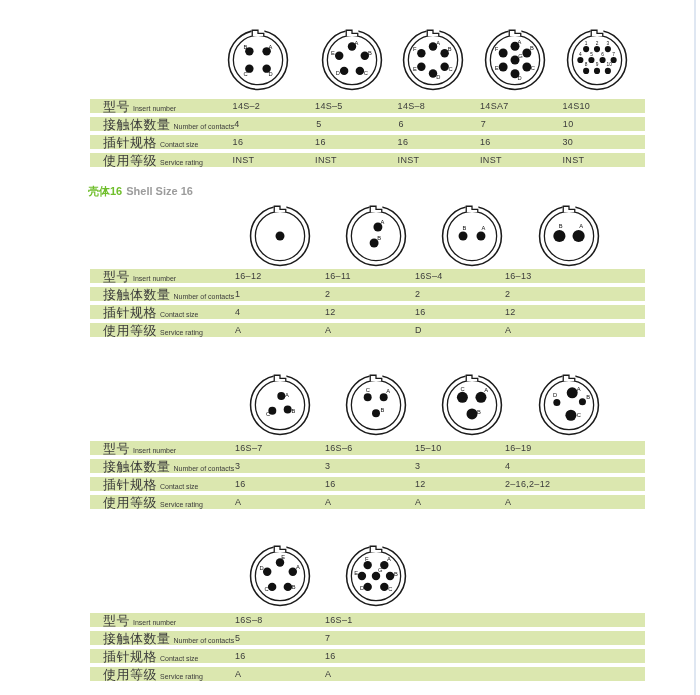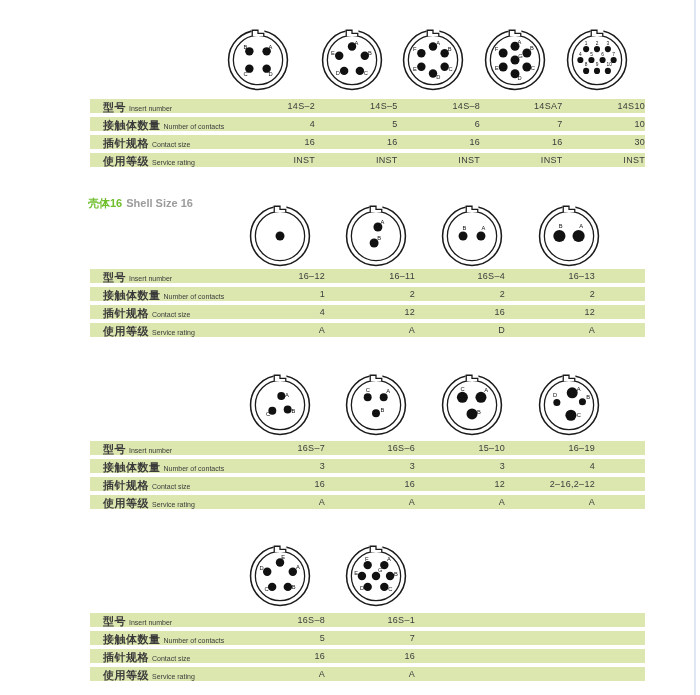--- a/index.html
+++ b/index.html
@@ -1,30 +1,30 @@
 <!DOCTYPE html>
 <html><head>
 <meta charset="utf-8">
 <style>
   html,body { margin:0; padding:0; background:#ffffff; }
   #canvas {
     position:relative; width:700px; height:695px; background:#ffffff;
     font-family:"Liberation Sans", sans-serif; overflow:hidden;
   }
   .edge-line { position:absolute; top:0; bottom:0; width:2px; background:#dfe7f2; }
-  .section-header { position:absolute; left:88px; top:184px; font-size:11px; font-weight:bold; white-space:nowrap;margin-top:12px; }
+  .section-header { position:absolute; left:88px; top:184px; font-size:11px; font-weight:bold; white-space:nowrap; }
   .section-header .cn { color:#6fbe2b; }
   .section-header .en { color:#9c9c9c; margin-left:4px; }
   .connector { position:absolute; width:64px; height:64px; }
   .tbl { position:absolute; left:90px; width:555px; }
   .trow { display:flex; align-items:center; height:14px; margin-bottom:4px; background:#dbe7af; }
   .tlabel { width:132px; padding-left:13px; white-space:nowrap; color:#3b3b3b; }
-  .tlabel .cn { font-size:11px; font-weight:bold; letter-spacing:0.5px; }
+  .tlabel .cn { font-size:13px; font-weight:normal; letter-spacing:0.5px; }
   .tlabel .en { font-size:7px; margin-left:3px; }
-  .tcell { text-align:right; font-size:9px; color:#3b3b3b; letter-spacing:0.3px; }
+  .tcell { text-align:left; font-size:9px; color:#3b3b3b; letter-spacing:0.3px; }
 </style>
 </head>
 <body>
 
 <div id="canvas">
   <div class="edge-line" style="right:4px;"></div>
   <div class="section-header">
     <span class="cn">壳体16</span><span class="en">Shell Size 16</span>
   </div>
   <div id="sections">

